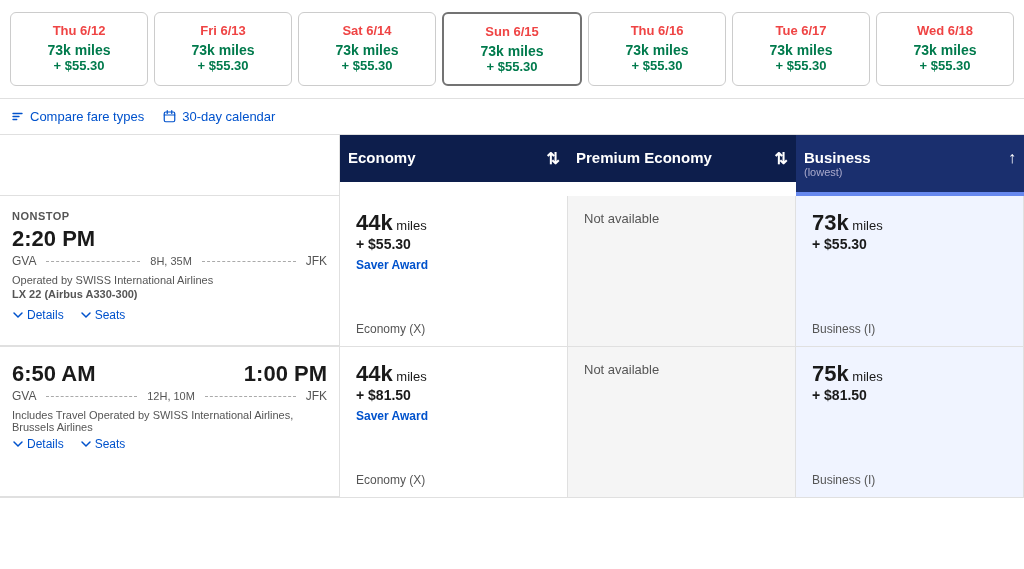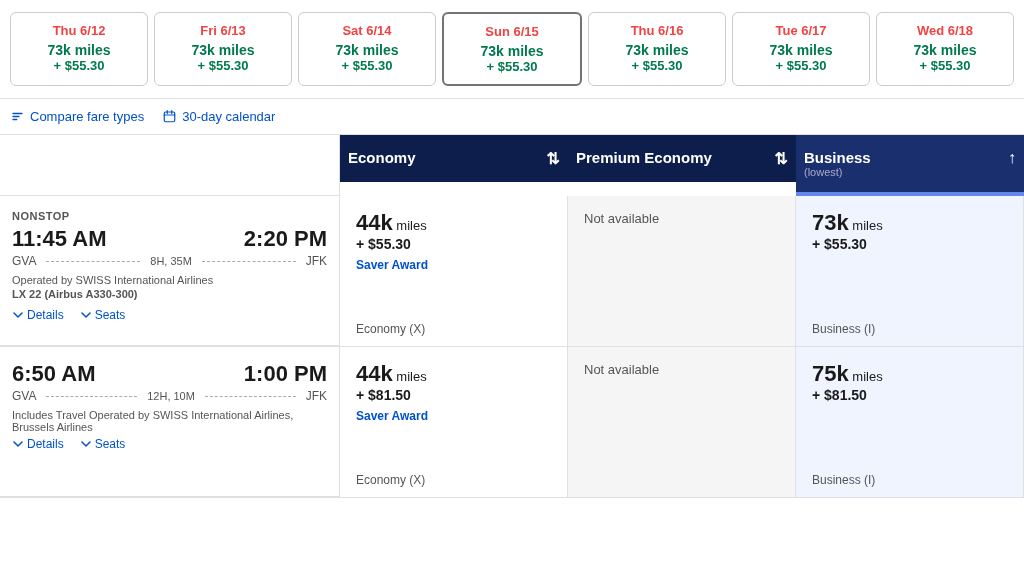--- a/index.html
+++ b/index.html
@@ -271,21 +271,20 @@
     </div>
     <div class="active-bar"></div>
   </div>
 </div>
 
 <div id="flight-rows">
     <div style="display: grid; grid-template-columns: 340px 1fr 1fr 1fr; border-bottom: 1px solid rgb(224, 224, 224);">
       <div class="flight-info-cell">
     <div class="stop-badge">NONSTOP</div>
     <div class="time-row">
-      <span class="depart-time">11:45 AM</span>
       <span class="depart-time">2:20 PM</span>
     </div>
     <div class="route-row">
       <span class="airport">GVA</span>
       <div class="route-line"></div>
       <span class="route-duration">8H, 35M</span>
       <div class="route-line"></div>
       <span class="airport">JFK</span>
     </div>
 

